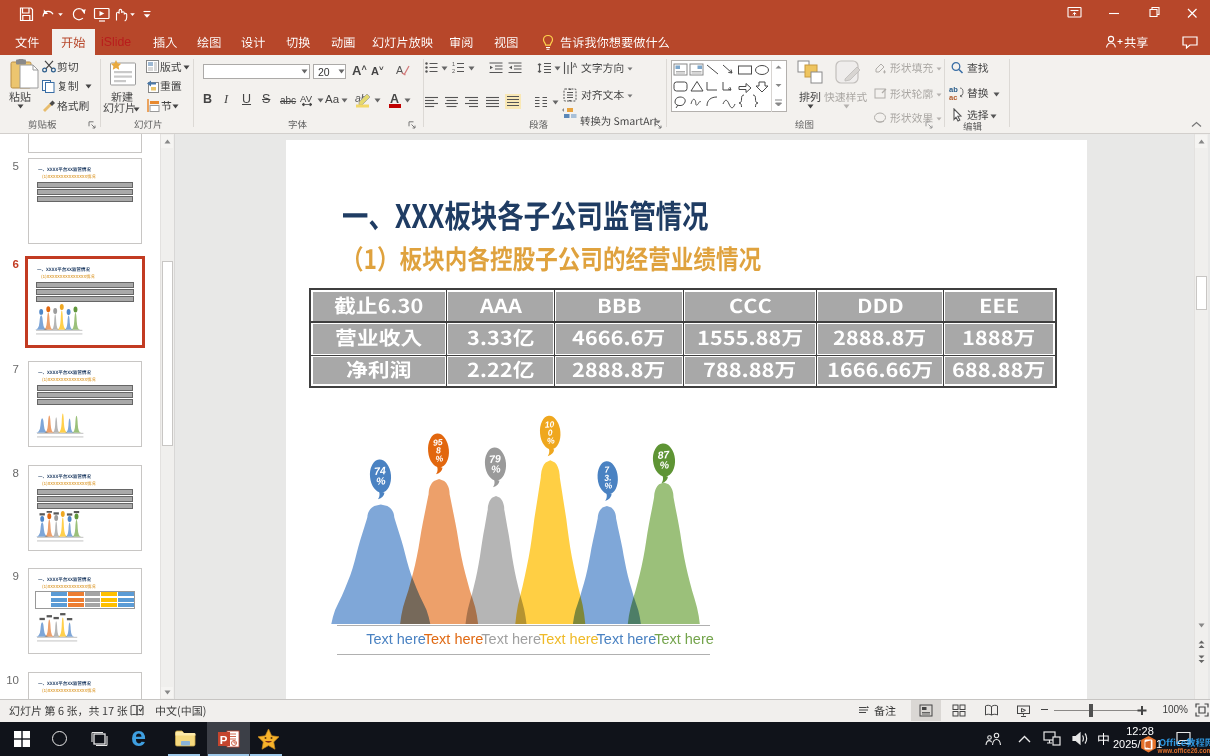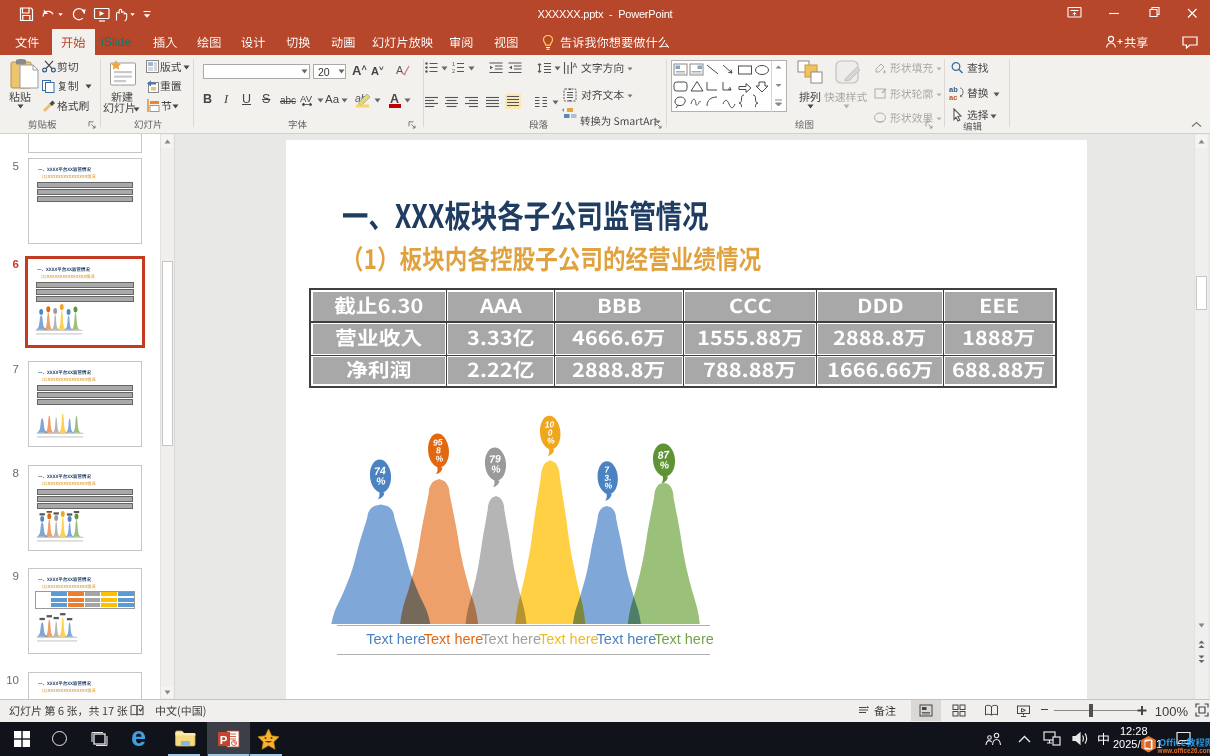--- a/index.html
+++ b/index.html
@@ -15,21 +15,20 @@
 <path d="M84.5 13.6c-.3-2.8-2.6-5-5.5-5-3.1 0-5.6 2.5-5.6 5.6 0 3.1 2.5 5.6 5.6 5.6 1.5 0 2.9-.6 3.9-1.6"></path>
 <path d="M85.8 9.3l-4.4 1 3 3.3z" fill="#fff" stroke="none"></path>
 <rect x="94.5" y="8.5" width="14.5" height="10" rx="0.8"></rect>
       <path d="M99 21h6"></path>
       <path d="M99.5 11l4.8 2.5-4.8 2.5z" fill="#fff" stroke="none"></path>
 <path d="M116.5 20.5v-6.8c0-.8.6-1.4 1.3-1.4.7 0 1.3.6 1.3 1.4v-2.9c0-.8.6-1.4 1.3-1.4.7 0 1.3.6 1.3 1.4v2.2c0-.7.6-1.3 1.3-1.3.7 0 1.3.6 1.3 1.3v1.6c0-.6.5-1.2 1.2-1.2s1.2.5 1.2 1.2v2.8c0 1.6-.8 3-2 3.7" stroke-width="1.1"></path>
 <path d="M130.2 13.2h4.6l-2.3 2.8z" fill="#fff" stroke="none"></path>
 <path d="M143.5 11.5h7" stroke-width="1.1"></path>
       <path d="M143.8 14.2h6.4l-3.2 3.6z" fill="#fff" stroke="none"></path>
 </svg>
-<div class="abs" style="left:0;top:7.5px;width:1210px;text-align:center;color:#fff;font-size:11px;letter-spacing:-0.2px">XXXXXX.pptx&nbsp; -&nbsp; PowerPoint</div>
 <svg class="abs" style="left:1060px;top:0" width="150" height="28" viewBox="0 0 150 28" fill="none" stroke="#fff">
 <rect x="8" y="7.5" width="13" height="9.5" rx="0.5" stroke-width="1.1"></rect>
       <path d="M10.5 10.5h8" stroke-width="1.1"></path>
       <path d="M14.5 15.5l0 -2.5 M12.7 14.2l1.8-1.8 1.8 1.8" stroke-width="1"></path>
 <path d="M49 13.5h10" stroke-width="1.1"></path>
 <path d="M90 9.5h7v7h-7z M92 9.5v-2h7v7h-2" stroke-width="1.1"></path>
 <path d="M128 9l8.5 8.5 M136.5 9l-8.5 8.5" stroke-width="1.2"></path>
 </svg>
 <div class="abs" style="left:0;top:28px;width:1210px;height:27px;background:#b7472a"></div>
 <div class="abs" style="left:52px;top:29px;width:43px;height:26px;background:#f3f1ee"></div>
@@ -56,21 +55,21 @@
     </svg>
 <svg style="position:absolute;left:372.0px;top:46.5px;overflow:visible" width="1" height="1" viewBox="0 0 1 1">
       <path d="M5.3 -9.3V-8.4H10.4C10.2 -2.7 10.0 -0.6 9.6 -0.1C9.5 0.0 9.3 0.1 9.1 0.1C8.8 0.1 8.1 0.1 7.3 0.0C7.5 0.3 7.6 0.7 7.6 0.9C8.3 1.0 9.0 1.0 9.5 1.0C9.9 0.9 10.2 0.8 10.5 0.4C11.0 -0.2 11.1 -2.4 11.3 -8.8C11.3 -8.9 11.3 -9.3 11.3 -9.3ZM4.6 -7.5C4.3 -6.7 3.9 -5.8 3.4 -5.0C3.1 -5.3 2.7 -5.8 2.2 -6.2C2.8 -7.2 3.5 -8.6 4.0 -9.8L3.0 -10.1C2.7 -9.1 2.1 -7.8 1.6 -6.8L1.0 -7.3L0.5 -6.6C1.4 -5.9 2.4 -4.8 2.9 -4.1C2.4 -3.1 1.8 -2.1 1.3 -1.3L0.5 -1.2L0.6 -0.3C1.9 -0.5 3.7 -0.7 5.5 -1.0C5.7 -0.6 5.8 -0.3 5.9 0.0L6.7 -0.4C6.5 -1.3 5.7 -2.6 5.0 -3.6L4.2 -3.3C4.6 -2.8 4.9 -2.3 5.2 -1.7L2.4 -1.4C3.5 -3.1 4.7 -5.3 5.6 -7.2Z M13.4 -7.7C13.4 -6.8 13.2 -5.5 12.9 -4.8L13.6 -4.5C13.9 -5.3 14.1 -6.7 14.1 -7.7ZM16.8 -7.9C16.6 -7.2 16.3 -6.1 15.9 -5.4L16.5 -5.1C16.9 -5.8 17.3 -6.8 17.6 -7.6ZM14.9 -10.2V-6.3C14.9 -4.0 14.7 -1.6 12.7 0.3C12.9 0.4 13.2 0.8 13.4 1.0C14.4 -0.0 15.0 -1.2 15.4 -2.5C15.9 -1.9 16.6 -1.0 17.0 -0.6L17.6 -1.3C17.3 -1.7 16.0 -3.0 15.6 -3.4C15.7 -4.3 15.8 -5.3 15.8 -6.3V-10.2ZM17.6 -9.2V-8.4H20.8V-0.4C20.8 -0.1 20.7 -0.1 20.5 -0.1C20.2 -0.0 19.3 -0.0 18.4 -0.1C18.6 0.2 18.8 0.6 18.8 0.9C20.0 0.9 20.7 0.9 21.2 0.7C21.6 0.6 21.8 0.3 21.8 -0.4V-8.4H23.9V-9.2Z M26.6 -9.9V-5.9C26.6 -3.7 26.4 -1.5 24.9 0.3C25.1 0.4 25.4 0.8 25.6 1.0C26.7 -0.2 27.2 -1.7 27.4 -3.3H32.5V1.0H33.5V-4.2H27.5C27.5 -4.8 27.5 -5.3 27.5 -5.9V-6.1H35.4V-7.1H32.0V-10.2H31.0V-7.1H27.5V-9.9Z M39.4 -10.2V-8.3H37.1V-7.4H38.6V-4.9C38.6 -3.1 38.4 -1.2 36.9 0.4C37.1 0.5 37.4 0.8 37.6 1.0C39.2 -0.8 39.5 -2.8 39.5 -4.9V-4.9H41.1C41.0 -1.5 41.0 -0.3 40.7 -0.0C40.7 0.1 40.6 0.1 40.4 0.1C40.2 0.1 39.7 0.1 39.2 0.1C39.4 0.3 39.4 0.7 39.5 0.9C40.0 0.9 40.5 0.9 40.8 0.9C41.1 0.9 41.3 0.8 41.5 0.5C41.8 0.1 41.9 -1.3 42.0 -5.4C42.0 -5.5 42.0 -5.8 42.0 -5.8H39.5V-7.4H42.6V-8.3H40.3V-10.2ZM44.2 -7.1H46.5C46.3 -5.6 45.9 -4.2 45.3 -3.1C44.8 -4.2 44.4 -5.5 44.1 -6.9ZM44.0 -10.3C43.6 -8.1 43.0 -6.1 42.0 -4.8C42.2 -4.7 42.7 -4.4 42.8 -4.2C43.1 -4.6 43.3 -5.1 43.6 -5.6C43.9 -4.3 44.3 -3.2 44.8 -2.2C44.0 -1.2 43.0 -0.4 41.7 0.2C41.9 0.4 42.2 0.8 42.2 1.0C43.5 0.4 44.5 -0.4 45.3 -1.4C45.9 -0.4 46.8 0.4 47.8 1.0C47.9 0.7 48.2 0.4 48.4 0.2C47.3 -0.3 46.5 -1.2 45.8 -2.2C46.6 -3.5 47.1 -5.1 47.4 -7.1H48.3V-8.0H44.4C44.6 -8.6 44.8 -9.4 44.9 -10.1Z M56.5 -10.2V-8.3H54.1V-4.3H53.3V-3.4H56.3C55.9 -1.9 55.1 -0.7 52.8 0.3C53.0 0.4 53.2 0.8 53.4 1.0C55.5 0.0 56.5 -1.2 57.0 -2.7C57.6 -1.0 58.6 0.3 60.0 1.0C60.2 0.8 60.4 0.4 60.6 0.3C59.1 -0.4 58.1 -1.7 57.6 -3.4H60.6V-4.3H59.9V-8.3H57.3V-10.2ZM55.0 -4.3V-7.5H56.5V-5.5C56.5 -5.1 56.5 -4.7 56.4 -4.3ZM59.0 -4.3H57.3C57.3 -4.7 57.3 -5.1 57.3 -5.5V-7.5H59.0ZM52.1 -5.0V-2.2H50.6V-5.0ZM52.1 -5.8H50.6V-8.5H52.1ZM49.7 -9.4V-0.3H50.6V-1.3H52.9V-9.4Z" fill="#ffffff"></path>
     </svg>
 <svg style="position:absolute;left:448.8px;top:46.5px;overflow:visible" width="1" height="1" viewBox="0 0 1 1">
       <path d="M5.2 -10.1C5.4 -9.7 5.6 -9.3 5.8 -8.9H1.0V-6.9H1.9V-8.1H10.2V-6.9H11.2V-8.9H6.6L6.8 -9.0C6.7 -9.4 6.4 -9.9 6.2 -10.3ZM2.6 -3.5H5.6V-2.2H2.6ZM2.6 -4.3V-5.7H5.6V-4.3ZM9.5 -3.5V-2.2H6.6V-3.5ZM9.5 -4.3H6.6V-5.7H9.5ZM5.6 -7.7V-6.5H1.8V-0.7H2.6V-1.3H5.6V1.0H6.6V-1.3H9.5V-0.7H10.4V-6.5H6.6V-7.7Z M16.4 -5.4H20.1V-4.0H16.4ZM13.3 -7.5V1.0H14.2V-7.5ZM13.5 -9.7C14.0 -9.1 14.6 -8.4 14.9 -8.0L15.7 -8.5C15.4 -8.9 14.7 -9.6 14.2 -10.1ZM16.1 -7.8C16.5 -7.3 16.9 -6.6 17.0 -6.2H15.6V-3.2H17.0C16.8 -2.0 16.3 -1.0 14.8 -0.5C15.0 -0.4 15.3 -0.0 15.3 0.2C17.0 -0.5 17.6 -1.6 17.8 -3.2H18.7V-1.2C18.7 -0.4 18.9 -0.2 19.7 -0.2C19.9 -0.2 20.7 -0.2 20.8 -0.2C21.5 -0.2 21.7 -0.5 21.8 -1.6C21.5 -1.7 21.2 -1.8 21.1 -2.0C21.0 -1.0 21.0 -0.9 20.7 -0.9C20.6 -0.9 19.9 -0.9 19.8 -0.9C19.5 -0.9 19.5 -1.0 19.5 -1.2V-3.2H20.9V-6.2H19.5C19.9 -6.7 20.3 -7.3 20.6 -7.9L19.7 -8.2C19.4 -7.6 19.0 -6.7 18.6 -6.2H17.1L17.8 -6.5C17.6 -7.0 17.2 -7.6 16.8 -8.1ZM16.5 -9.6V-8.7H22.4V-0.2C22.4 0.0 22.4 0.0 22.2 0.1C22.0 0.1 21.5 0.1 21.0 0.0C21.1 0.3 21.2 0.7 21.3 0.9C22.0 0.9 22.5 0.9 22.9 0.7C23.2 0.6 23.3 0.3 23.3 -0.2V-9.6Z" fill="#ffffff"></path>
     </svg>
 <svg style="position:absolute;left:494.3px;top:46.5px;overflow:visible" width="1" height="1" viewBox="0 0 1 1">
       <path d="M5.5 -9.7V-3.2H6.4V-8.8H10.2V-3.2H11.1V-9.7ZM1.9 -9.8C2.3 -9.3 2.8 -8.7 3.0 -8.2L3.8 -8.7C3.5 -9.1 3.0 -9.8 2.6 -10.2ZM7.8 -7.9V-5.5C7.8 -3.6 7.4 -1.3 4.3 0.3C4.5 0.5 4.8 0.8 4.9 1.0C6.7 0.0 7.7 -1.3 8.2 -2.6V-0.2C8.2 0.6 8.5 0.8 9.3 0.8H10.5C11.5 0.8 11.7 0.3 11.8 -1.6C11.5 -1.7 11.2 -1.8 11.0 -2.0C11.0 -0.2 10.9 0.1 10.5 0.1H9.5C9.1 0.1 9.0 0.0 9.0 -0.3V-3.4H8.4C8.6 -4.1 8.6 -4.8 8.6 -5.5V-7.9ZM0.8 -8.1V-7.3H3.7C3.0 -5.8 1.7 -4.2 0.5 -3.4C0.6 -3.2 0.8 -2.7 0.9 -2.5C1.4 -2.8 1.9 -3.3 2.3 -3.8V1.0H3.2V-4.3C3.6 -3.7 4.1 -3.0 4.4 -2.7L5.0 -3.4C4.7 -3.7 3.9 -4.6 3.4 -5.1C4.0 -6.0 4.5 -6.9 4.8 -7.9L4.4 -8.2L4.2 -8.1Z M16.8 -3.4C17.8 -3.2 19.0 -2.8 19.7 -2.4L20.1 -3.0C19.4 -3.4 18.1 -3.8 17.2 -4.0ZM15.6 -1.9C17.2 -1.6 19.3 -1.2 20.5 -0.7L20.9 -1.4C19.7 -1.8 17.6 -2.3 16.0 -2.5ZM13.2 -9.7V1.0H14.1V0.5H22.5V1.0H23.4V-9.7ZM14.1 -0.4V-8.9H22.5V-0.4ZM17.3 -8.6C16.6 -7.6 15.6 -6.7 14.5 -6.1C14.7 -5.9 15.1 -5.7 15.2 -5.5C15.6 -5.8 15.9 -6.1 16.3 -6.4C16.7 -6.0 17.1 -5.6 17.6 -5.3C16.6 -4.8 15.4 -4.4 14.3 -4.2C14.5 -4.1 14.7 -3.7 14.8 -3.5C16.0 -3.8 17.2 -4.2 18.4 -4.8C19.4 -4.3 20.6 -3.9 21.7 -3.6C21.8 -3.8 22.1 -4.1 22.2 -4.3C21.2 -4.5 20.1 -4.8 19.1 -5.3C20.1 -5.9 20.8 -6.6 21.3 -7.4L20.8 -7.7L20.7 -7.7H17.5C17.7 -7.9 17.9 -8.1 18.0 -8.4ZM16.8 -6.9 16.9 -7.0H20.1C19.6 -6.5 19.0 -6.1 18.4 -5.7C17.8 -6.0 17.2 -6.4 16.8 -6.9Z" fill="#ffffff"></path>
     </svg>
-<div class="abs" style="left:101px;top:34.5px;color:#0f766e;font-size:12.3px">iSlide</div>
+<div class="abs" style="left:101px;top:34.5px;color:#b91c1c;font-size:12.3px">iSlide</div>
 <svg class="abs" style="left:540px;top:34px" width="16" height="17" viewBox="0 0 16 17" fill="none" stroke="#ffd34d" stroke-width="1.2">
 <path d="M8 1.5c2.6 0 4.5 1.9 4.5 4.3 0 1.7-1 2.6-1.6 3.6-.4.6-.5 1.1-.6 1.8h-4.6c-.1-.7-.2-1.2-.6-1.8C4.5 8.4 3.5 7.5 3.5 5.8 3.5 3.4 5.4 1.5 8 1.5z"></path>
 <path d="M6 13.5h4 M6.5 15.2h3" stroke="#fff" stroke-width="1.1"></path>
     </svg>
 <svg style="position:absolute;left:560.0px;top:46.5px;overflow:visible" width="1" height="1" viewBox="0 0 1 1">
       <path d="M3.0 -10.2C2.6 -8.8 1.8 -7.4 0.9 -6.5C1.1 -6.4 1.5 -6.1 1.7 -6.0C2.1 -6.4 2.5 -7.0 2.9 -7.6H5.9V-5.7H0.7V-4.9H11.5V-5.7H6.8V-7.6H10.6V-8.5H6.8V-10.2H5.9V-8.5H3.3C3.6 -9.0 3.8 -9.4 3.9 -9.9ZM2.3 -3.6V1.1H3.2V0.4H9.1V1.1H10.1V-3.6ZM3.2 -0.5V-2.8H9.1V-0.5Z M13.5 -9.4C14.2 -8.8 15.2 -7.9 15.6 -7.3L16.3 -8.0C15.8 -8.6 14.8 -9.4 14.1 -10.0ZM14.5 0.7V0.7C14.7 0.5 15.0 0.2 17.0 -1.5C16.9 -1.7 16.8 -2.0 16.7 -2.3L15.5 -1.3V-6.4H12.7V-5.5H14.6V-1.1C14.6 -0.5 14.2 -0.1 14.0 0.1C14.2 0.2 14.4 0.5 14.5 0.7ZM17.6 -9.1V-5.6C17.6 -3.8 17.5 -1.3 16.2 0.4C16.4 0.5 16.8 0.8 16.9 0.9C18.3 -0.9 18.5 -3.6 18.5 -5.6H20.7V-3.6C20.1 -3.8 19.6 -4.1 19.1 -4.3L18.7 -3.6C19.3 -3.3 20.0 -3.0 20.7 -2.7V0.9H21.6V-2.2C22.2 -1.8 22.8 -1.5 23.2 -1.2L23.7 -1.9C23.2 -2.3 22.4 -2.7 21.6 -3.2V-5.6H23.8V-6.4H18.5V-8.4C20.1 -8.7 21.9 -9.1 23.1 -9.5L22.3 -10.2C21.3 -9.8 19.3 -9.4 17.6 -9.1Z M33.0 -9.4C33.7 -8.8 34.5 -7.9 34.9 -7.3L35.6 -7.9C35.2 -8.5 34.4 -9.3 33.7 -9.9ZM34.6 -5.2C34.1 -4.4 33.6 -3.7 32.9 -3.0C32.7 -3.8 32.6 -4.7 32.4 -5.8H35.9V-6.6H32.3C32.2 -7.7 32.2 -8.9 32.2 -10.2H31.2C31.2 -8.9 31.3 -7.8 31.4 -6.6H28.6V-8.8C29.4 -8.9 30.1 -9.1 30.7 -9.3L30.0 -10.1C28.8 -9.7 26.9 -9.2 25.2 -9.0C25.3 -8.8 25.4 -8.4 25.4 -8.2C26.2 -8.3 26.9 -8.4 27.7 -8.6V-6.6H25.1V-5.8H27.7V-3.6L24.9 -3.1L25.2 -2.1L27.7 -2.7V-0.2C27.7 0.0 27.6 0.1 27.4 0.1C27.2 0.1 26.5 0.1 25.7 0.1C25.8 0.3 26.0 0.7 26.0 1.0C27.0 1.0 27.7 1.0 28.1 0.8C28.5 0.7 28.6 0.4 28.6 -0.2V-2.9L30.9 -3.5L30.8 -4.3L28.6 -3.8V-5.8H31.5C31.6 -4.4 31.9 -3.2 32.2 -2.2C31.3 -1.4 30.3 -0.7 29.3 -0.2C29.5 -0.0 29.8 0.3 29.9 0.5C30.8 0.0 31.7 -0.6 32.5 -1.3C33.0 0.1 33.8 1.0 34.8 1.0C35.7 1.0 36.0 0.4 36.2 -1.6C35.9 -1.7 35.6 -1.9 35.4 -2.1C35.3 -0.5 35.2 0.1 34.8 0.1C34.2 0.1 33.7 -0.7 33.2 -2.0C34.1 -2.9 34.8 -3.8 35.4 -4.9Z M42.1 -5.0C41.7 -3.6 41.2 -2.1 40.4 -1.2C40.6 -1.0 41.0 -0.8 41.2 -0.7C41.9 -1.7 42.6 -3.2 43.0 -4.8ZM45.8 -4.8C46.5 -3.6 47.1 -1.8 47.3 -0.7L48.2 -1.0C48.0 -2.1 47.4 -3.8 46.7 -5.1ZM42.3 -10.2C41.9 -8.4 41.2 -6.6 40.3 -5.5C40.5 -5.4 40.8 -5.1 41.0 -4.9C41.4 -5.5 41.8 -6.2 42.2 -7.0H44.1V-0.1C44.1 0.0 44.0 0.1 43.9 0.1C43.7 0.1 43.2 0.1 42.6 0.1C42.7 0.3 42.9 0.7 42.9 1.0C43.7 1.0 44.2 1.0 44.5 0.8C44.9 0.6 45.0 0.4 45.0 -0.1V-7.0H47.3C47.2 -6.4 47.1 -5.8 47.0 -5.3L47.8 -5.2C47.9 -5.8 48.1 -6.9 48.3 -7.8L47.7 -7.9L47.5 -7.9H42.5C42.8 -8.6 43.0 -9.3 43.2 -10.0ZM39.8 -10.2C39.1 -8.3 38.0 -6.5 36.8 -5.3C37.0 -5.1 37.2 -4.6 37.3 -4.4C37.7 -4.9 38.1 -5.4 38.6 -5.9V1.0H39.4V-7.3C39.9 -8.2 40.3 -9.1 40.7 -9.9Z M52.3 -2.4V-0.5C52.3 0.5 52.6 0.7 53.9 0.7C54.2 0.7 56.2 0.7 56.5 0.7C57.6 0.7 57.9 0.3 58.0 -1.2C57.7 -1.2 57.4 -1.4 57.2 -1.5C57.1 -0.3 57.0 -0.1 56.4 -0.1C56.0 -0.1 54.3 -0.1 54.0 -0.1C53.3 -0.1 53.1 -0.2 53.1 -0.5V-2.4ZM53.9 -2.9C54.4 -2.3 55.2 -1.5 55.5 -1.0L56.2 -1.6C55.8 -2.0 55.1 -2.8 54.5 -3.3ZM58.2 -2.5C58.6 -1.6 59.3 -0.6 59.6 0.1L60.4 -0.4C60.1 -1.0 59.5 -2.0 59.0 -2.8ZM50.5 -2.6C50.3 -1.8 49.9 -0.7 49.4 -0.1L50.2 0.3C50.7 -0.3 51.1 -1.4 51.3 -2.3ZM55.9 -7.0H58.9V-5.9H55.9ZM55.9 -5.1H58.9V-4.0H55.9ZM55.9 -8.8H58.9V-7.7H55.9ZM55.0 -9.6V-3.2H59.8V-9.6ZM51.7 -10.2V-8.4H49.5V-7.6H51.5C51.0 -6.4 50.1 -5.1 49.2 -4.5C49.4 -4.3 49.7 -4.0 49.8 -3.8C50.5 -4.4 51.2 -5.3 51.7 -6.3V-3.1H52.6V-6.1C53.1 -5.6 53.8 -5.0 54.1 -4.7L54.6 -5.5C54.3 -5.7 53.1 -6.6 52.6 -6.9V-7.6H54.5V-8.4H52.6V-10.2Z M62.5 -7.9V-4.7H65.7L65.0 -3.6H61.6V-2.8H64.4C64.0 -2.2 63.5 -1.5 63.1 -1.0L64.0 -0.7L64.2 -1.1C65.0 -0.9 65.7 -0.8 66.4 -0.6C65.2 -0.2 63.7 0.1 61.7 0.2C61.9 0.4 62.0 0.7 62.1 1.0C64.5 0.8 66.4 0.4 67.8 -0.3C69.3 0.1 70.7 0.6 71.7 1.0L72.3 0.3C71.3 -0.1 70.1 -0.5 68.7 -0.9C69.4 -1.4 69.9 -2.0 70.2 -2.8H72.7V-3.6H66.0L66.7 -4.6L66.4 -4.7H71.8V-7.9H68.9V-8.9H72.3V-9.7H61.8V-8.9H65.2V-7.9ZM65.5 -2.8H69.2C68.8 -2.1 68.3 -1.6 67.6 -1.1C66.6 -1.4 65.7 -1.6 64.7 -1.7ZM66.0 -8.9H68.0V-7.9H66.0ZM63.3 -7.1H65.2V-5.5H63.3ZM66.0 -7.1H68.0V-5.5H66.0ZM68.9 -7.1H70.9V-5.5H68.9Z M81.7 -10.2C81.4 -8.3 80.9 -6.3 80.1 -5.1C80.2 -5.0 80.3 -4.9 80.4 -4.7H79.1V-7.0H80.7V-7.9H79.1V-10.1H78.2V-7.9H76.5V-7.0H78.2V-4.7H76.8V0.4H77.7V-0.4H80.4V-4.7L80.7 -4.4C80.9 -4.7 81.1 -5.1 81.3 -5.5C81.4 -4.3 81.7 -3.1 82.2 -2.0C81.6 -1.0 80.8 -0.3 79.8 0.4C80.0 0.5 80.3 0.8 80.4 1.0C81.3 0.4 82.0 -0.3 82.6 -1.2C83.1 -0.3 83.7 0.4 84.5 1.0C84.6 0.7 84.9 0.4 85.0 0.3C84.2 -0.3 83.5 -1.1 83.1 -2.0C83.7 -3.4 84.1 -5.0 84.4 -7.1H84.9V-7.9H82.1C82.3 -8.6 82.4 -9.3 82.5 -10.1ZM77.7 -3.9H79.6V-1.2H77.7ZM81.8 -7.1H83.5C83.4 -5.5 83.1 -4.1 82.6 -3.0C82.2 -4.2 81.9 -5.6 81.8 -6.8ZM76.0 -10.2C75.5 -8.3 74.5 -6.4 73.4 -5.2C73.6 -5.0 73.8 -4.5 73.9 -4.3C74.3 -4.8 74.7 -5.3 75.1 -5.9V1.0H75.9V-7.5C76.3 -8.3 76.6 -9.1 76.9 -10.0Z M89.0 -10.2C88.2 -8.3 87.1 -6.5 85.8 -5.3C86.0 -5.0 86.3 -4.6 86.4 -4.4C86.8 -4.8 87.3 -5.4 87.7 -6.0V1.0H88.6V-7.4C89.1 -8.2 89.5 -9.1 89.8 -9.9ZM92.8 -10.1V-6.0H89.4V-5.1H92.8V1.0H93.8V-5.1H97.1V-6.0H93.8V-10.1Z M102.8 -10.2C101.9 -8.4 100.0 -6.4 98.2 -5.1C98.4 -4.9 98.7 -4.6 98.9 -4.4C100.8 -5.8 102.6 -7.9 103.8 -9.8ZM105.0 -3.3C105.7 -2.7 106.4 -1.9 107.0 -1.1C105.1 -0.9 103.2 -0.8 101.5 -0.7C102.8 -2.5 104.3 -4.8 105.4 -6.8L104.4 -7.2C103.4 -5.1 101.7 -2.4 100.4 -0.7L98.9 -0.6L99.1 0.4C101.2 0.2 104.5 0.0 107.5 -0.2C107.8 0.2 108.0 0.6 108.2 0.9L109.1 0.3C108.5 -0.8 107.2 -2.6 105.9 -3.8Z" fill="#ffffff"></path>
     </svg>
 <svg class="abs" style="left:1104px;top:33px" width="100" height="18" viewBox="0 0 100 18" fill="none" stroke="#fff">
 <circle cx="7" cy="6" r="2.6" stroke-width="1.1"></circle>
       <path d="M2.5 14.5c.5-3 2.2-4.5 4.5-4.5 2.2 0 3.9 1.4 4.4 4.3" stroke-width="1.1"></path>
@@ -814,21 +813,21 @@
 <svg class="abs" style="left:1016px;top:704px" width="15" height="13" viewBox="0 0 15 13" fill="none" stroke="#444" stroke-width="1">
       <rect x="1.5" y="2" width="12" height="7.5"></rect>
       <path d="M7.5 9.5v2 M5 12.5h5 M5.5 4.5l4 1.8-4 1.8z"></path>
     </svg>
 <div class="abs" style="left:1041px;top:708.5px;width:7px;height:1.6px;background:#444"></div>
 <div class="abs" style="left:1054px;top:709.5px;width:85px;height:1px;background:#8a8886"></div>
 <div class="abs" style="left:1089px;top:703.5px;width:4px;height:13px;background:#505050"></div>
 <svg class="abs" style="left:1137px;top:704px" width="10" height="12" viewBox="0 0 10 12">
       <path d="M4 2h2v3.5H9.5v2H6V11H4V7.5H0.5v-2H4z" fill="#444"></path>
     </svg>
-<div class="abs" style="left:1148px;top:704px;width:40px;text-align:right;font-size:13px;color:#3b3b3b">100%</div>
+<div class="abs" style="left:1148px;top:704px;width:40px;text-align:right;font-size:10px;color:#3b3b3b">100%</div>
 <svg class="abs" style="left:1195px;top:703px" width="14" height="14" viewBox="0 0 14 14" fill="none" stroke="#444" stroke-width="1.2">
       <path d="M1 4.5v-3.5h3.5 M9.5 1H13v3.5 M13 9.5V13H9.5 M4.5 13H1V9.5 M4 4h6v6H4z"></path>
     </svg>
 <div class="abs" style="left:0;top:722px;width:1210px;height:34px;background:#10131a"></div>
 <svg class="abs" style="left:14px;top:731px" width="16" height="16" viewBox="0 0 16 16" fill="#fff">
       <rect x="0" y="0" width="7.3" height="7.3"></rect>
       <rect x="8.7" y="0" width="7.3" height="7.3"></rect>
       <rect x="0" y="8.7" width="7.3" height="7.3"></rect>
       <rect x="8.7" y="8.7" width="7.3" height="7.3"></rect>
     </svg>
@@ -875,21 +874,21 @@
       <path d="M4 12h5 M6.5 9v3"></path>
       <rect x="10" y="6" width="7" height="8" fill="#10131a" stroke="#e8e8e8"></rect>
     </svg>
 <svg class="abs" style="left:1072px;top:731px" width="17" height="15" viewBox="0 0 17 15" fill="none" stroke="#e8e8e8" stroke-width="1.2">
       <path d="M1 5.5h3l4-3.5v11l-4-3.5H1z" fill="#e8e8e8"></path>
       <path d="M10.5 4.5c1.2 1.5 1.2 4.5 0 6 M13 2.5c2.2 2.7 2.2 7.3 0 10"></path>
     </svg>
 <svg style="position:absolute;left:1097.0px;top:744.0px;overflow:visible" width="1" height="1" viewBox="0 0 1 1">
       <path d="M6.0 -10.9V-8.6H1.2V-2.4H2.2V-3.2H6.0V1.0H7.0V-3.2H10.7V-2.5H11.7V-8.6H7.0V-10.9ZM2.2 -4.2V-7.6H6.0V-4.2ZM10.7 -4.2H7.0V-7.6H10.7Z" fill="#ffffff"></path>
     </svg>
-<div class="abs" style="left:1120px;top:725px;width:40px;font-size:11px;color:#fff">12:28</div>
+<div class="abs" style="left:1120px;top:725px;width:40px;text-align:center;font-size:11px;color:#fff">12:28</div>
 <div class="abs" style="left:1113px;top:738px;width:40px;font-size:11px;color:#fff">2025/</div>
 <svg class="abs" style="left:1176px;top:731px" width="15" height="14" viewBox="0 0 15 14" fill="none" stroke="#e8e8e8" stroke-width="1.2">
       <path d="M1 12.5V1.5h13v11z M1 12.5l3-3h10"></path>
     </svg>
 <div class="abs" style="left:1156px;top:738px;font-size:11px;color:#fff">1</div>
 <svg class="abs" style="left:1140px;top:736px" width="17" height="17" viewBox="0 0 30 30">
       <path d="M15 0l13 7.2v14.6L15 29 2 21.8V7.2z" fill="#e8742c"></path>
       <rect x="8" y="6" width="14" height="18" rx="2.5" fill="#fff"></rect>
       <path d="M12 9.5l7 -1.5v14l-7 -1.5 z M12 9.5v11.5l-2.5-1v-9.5z" fill="#d86427"></path>
     </svg>

